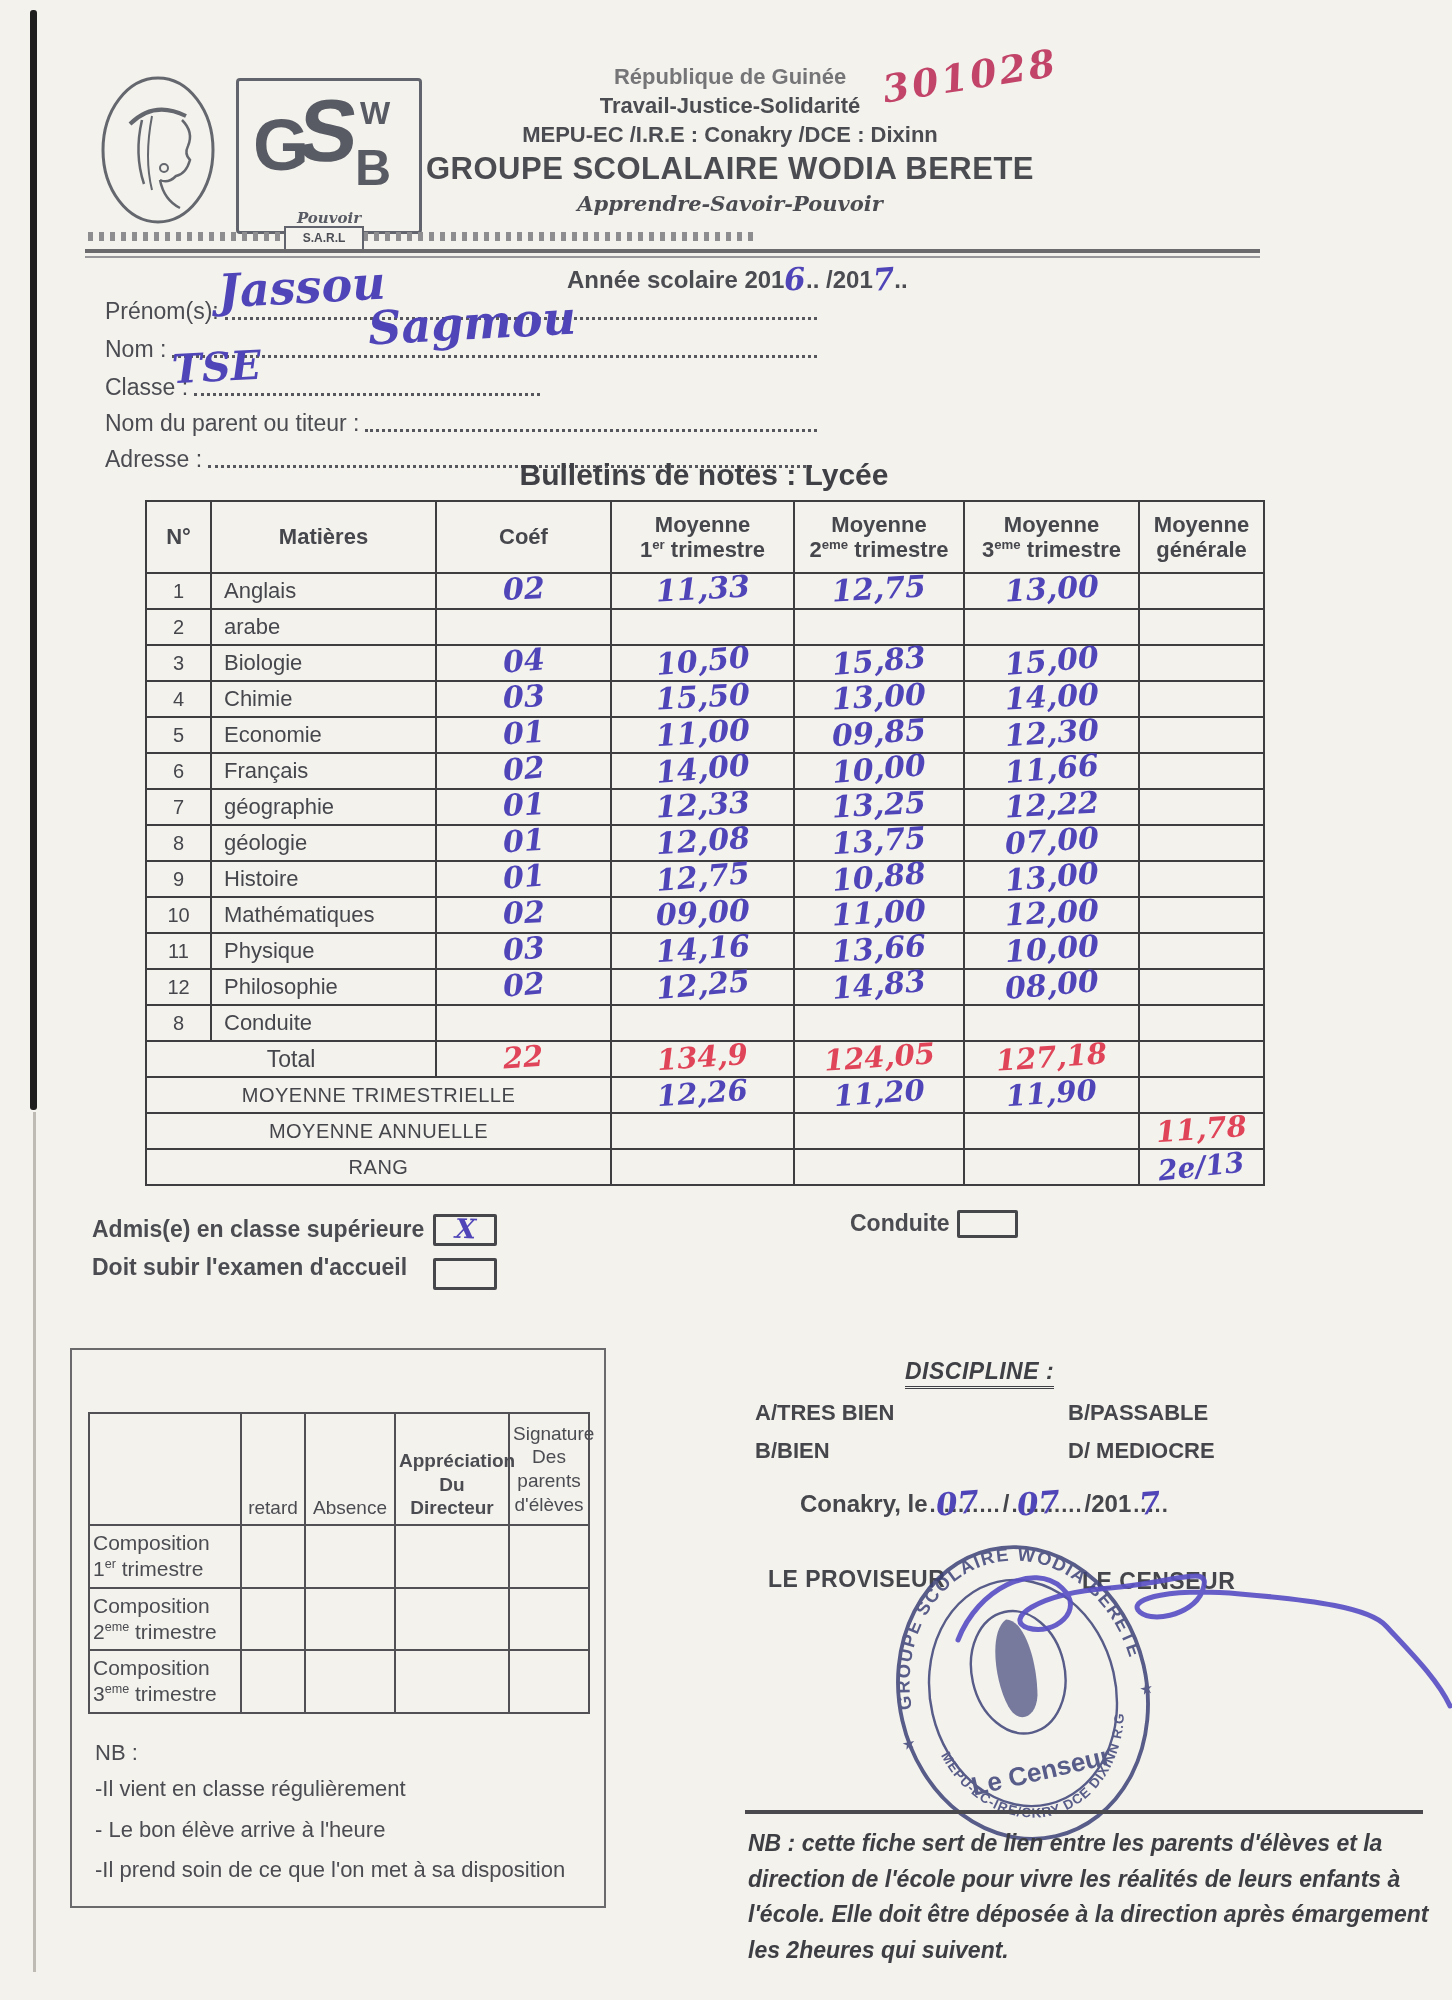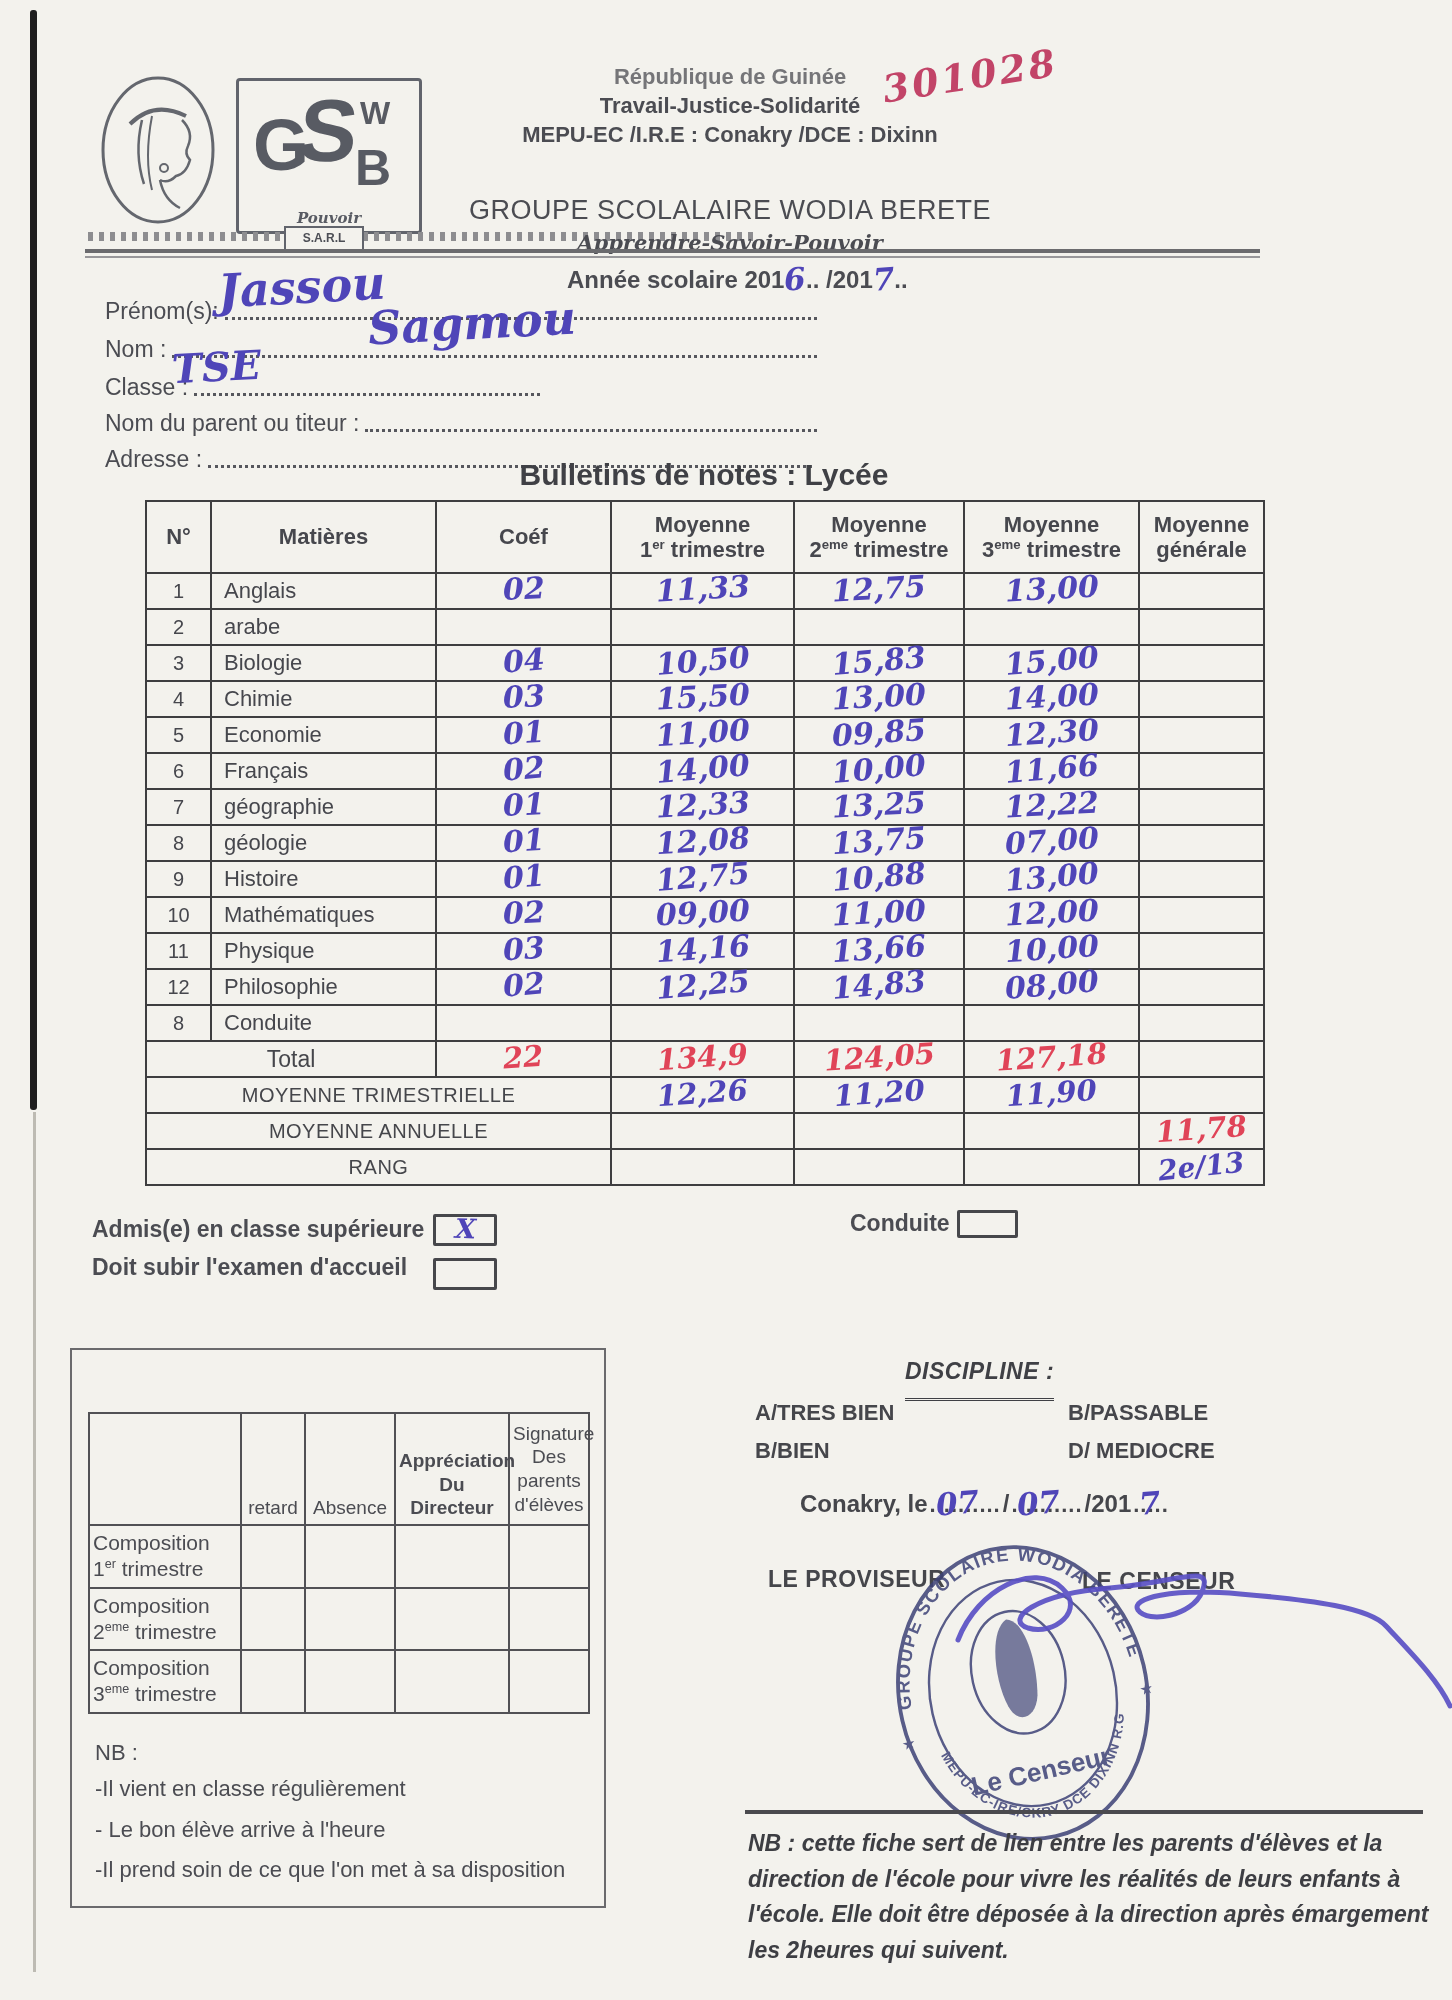--- a/index.html
+++ b/index.html
@@ -23,21 +23,21 @@
   .gsb-pouvoir{position:absolute;left:0;right:0;bottom:4px;text-align:center;font-size:15px;
     font-family:"DejaVu Serif",serif;font-style:italic;font-weight:bold;}
   .base-band{left:88px;top:232px;width:668px;height:9px;
     background:repeating-linear-gradient(90deg,#8d8d90 0 5px,transparent 5px 11px);}
   .sarl{left:284px;top:226px;width:76px;height:22px;background:var(--paper);border:2px solid #61646c;
     font-size:12px;font-weight:bold;text-align:center;line-height:20px;color:#4c4e55;}
   .head-center{left:420px;top:62px;width:620px;text-align:center;line-height:1.32;color:#4b4c52;}
   .hc-republic{font-size:22px;font-weight:bold;opacity:.75;}
   .hc-motto{font-size:22px;font-weight:bold;}
   .hc-ministry{font-size:22px;font-weight:bold;}
-  .hc-school{font-size:27px;font-weight:normal;letter-spacing:.5px;margin-top:44px;}
+  .hc-school{font-size:31px;font-weight:bold;letter-spacing:.5px;}
   .hc-slogan{font-size:21px;font-family:"DejaVu Serif",serif;font-style:italic;font-weight:bold;}
   
   .hw{font-family:"DejaVu Serif",serif;font-style:italic;font-weight:bold;color:var(--blue);
     display:inline-block;line-height:.85;}
   .hw.red{color:var(--red);}
   .serial{left:882px;top:60px;font-size:38px;color:#c24468;transform:rotate(-9deg);letter-spacing:3px;}
   .rule{left:85px;top:249px;width:1175px;height:3px;border-top:4px solid #6b6b6e;border-bottom:2px solid #98979a;}
   .year-line{left:567px;top:264px;font-size:24px;font-weight:bold;color:#4b4c52;}
   .year-line .hw{font-size:31px;transform:rotate(-4deg);position:relative;top:2px;}
   
@@ -73,21 +73,21 @@
   .attend .at-head{height:112px;}
   .attend th{font-size:19px;font-weight:normal;color:#4b4c52;text-align:center;line-height:1.25;}
   .attend th.bld{font-weight:bold;}
   .attend .sig{vertical-align:middle;}
   .attend tbody tr{height:52px;}
   .rowlab{font-size:21px;color:#4b4c52;padding-left:8px;vertical-align:middle;line-height:1.25;}
   .nb-left{left:95px;top:1736px;width:490px;font-size:22px;color:#4b4c52;line-height:1.85;}
   .nb-left .nbt{line-height:1.5;}
   
   .disc-title{left:905px;top:1358px;font-size:23px;font-weight:bold;font-style:italic;
-    border-bottom:3px double #3f4045;color:#3f4045;letter-spacing:.5px;padding-bottom:13px;}
+    border-bottom:3px double #3f4045;color:#3f4045;letter-spacing:.5px;padding-bottom:1px;}
   .disc-item{font-size:22px;font-weight:bold;color:#45464b;}
   .date-line{left:800px;top:1490px;font-size:24px;font-weight:bold;color:#45464b;display:flex;align-items:flex-end;}
   .slot{position:relative;display:inline-block;margin:0 2px;}
   .slot .ddots{font-size:22px;letter-spacing:1px;}
   .slot .hw{position:absolute;left:6px;bottom:2px;font-size:31px;transform:rotate(-5deg);}
   .officials{font-size:23px;font-weight:bold;color:#45464b;letter-spacing:.5px;}
   .stamp{left:878px;top:1528px;transform:rotate(-13deg);opacity:.85;color:var(--stamp);}
   .st-ring{fill:none;stroke:var(--stamp);stroke-width:4;}
   .st-ring.thin{stroke-width:2.5;}
   .st-arc{font-size:19px;font-weight:bold;letter-spacing:1.5px;fill:var(--stamp);}

